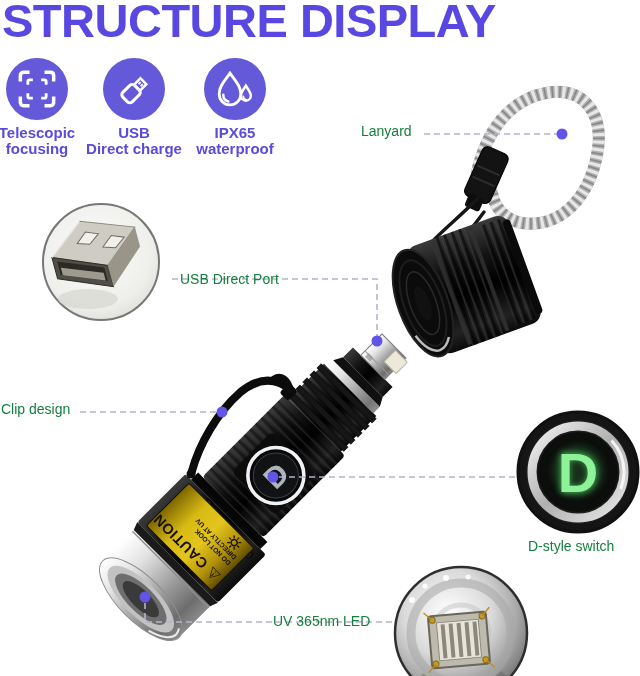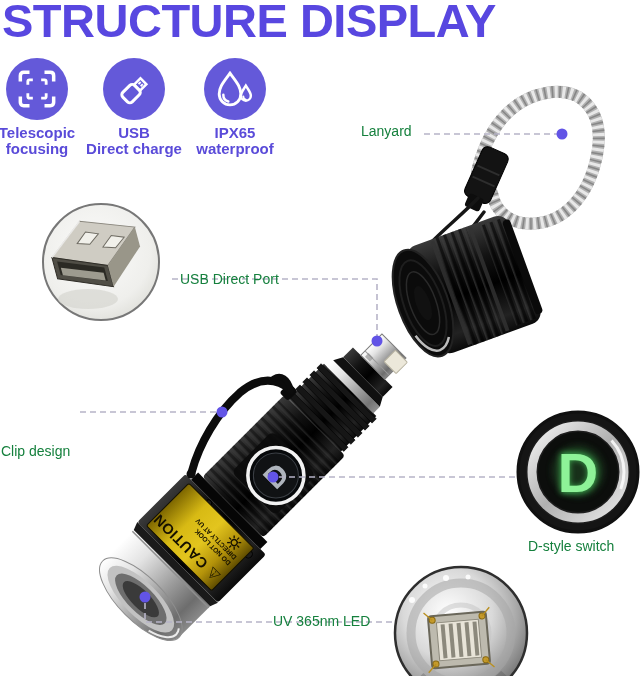--- a/index.html
+++ b/index.html
@@ -289,17 +289,17 @@
     </svg>
   </div>
   <div class="lbl">
     <div>IPX65</div>
     <div>waterproof</div>
   </div>
 </div>
 
 <div class="callout" style="left:361px;top:123px;">Lanyard</div>
 <div class="callout" style="left:180px;top:255px;margin-top:16px;">USB Direct Port</div>
-<div class="callout" style="left:1px;top:401px;margin-top:42px;">Clip design</div>
+<div class="callout" style="left:1px;top:401px;">Clip design</div>
 <div class="callout" style="left:528px;top:538px;text-align:center;">D-style switch</div>
 <div class="callout" style="left:273px;top:601px;margin-top:12px;">UV 365nm LED</div>
 
 </div>
 
 </body></html>

